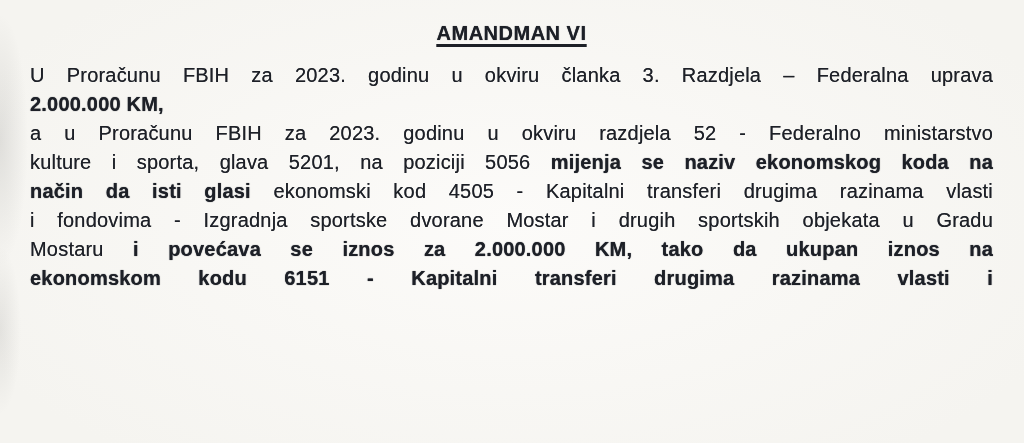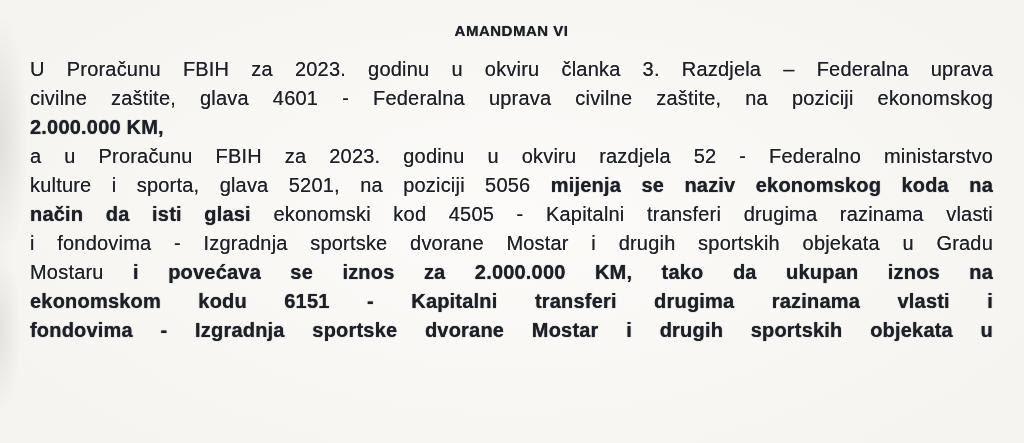--- a/index.html
+++ b/index.html
@@ -21,23 +21,24 @@
     padding: 16px 31px 0 30px;
     background:
       radial-gradient(ellipse 40px 180px at 0px 140px, rgba(120,120,118,0.18), rgba(0,0,0,0) 70%),
       radial-gradient(ellipse 30px 120px at 0px 330px, rgba(120,120,118,0.15), rgba(0,0,0,0) 70%),
       radial-gradient(ellipse 600px 300px at 50% 50%, #fcfbf9, #f5f4f0);
     color: #1d2027;
   }
   .title {
     margin: 6px 0 16px 0;
     text-align: center;
-    font-size: 15px;
+    font-size: 20px;
     font-weight: 700;
     letter-spacing: 0.5px;
+    text-decoration: underline;
     text-decoration-thickness: 2.5px;
     text-underline-offset: 4px;
     text-shadow: 0 0 0.7px rgba(25,28,38,0.9);
   }
   .doc-body {
     font-size: 20px;
     line-height: 29px;
     letter-spacing: 0.2px;
     text-shadow: 0 0 0.6px rgba(25,28,38,0.75);
   }
@@ -57,23 +58,21 @@
     text-shadow: 0 0 0.9px rgba(25,28,38,0.95);
   }
 </style>
 </head>
 <body>
 
 <div class="page">
   <h1 class="title">AMANDMAN VI</h1>
   <div class="doc-body">
       <div class="line just"><span>U Proračunu FBIH za 2023. godinu u okviru članka 3. Razdjela – Federalna uprava</span></div>
-      <div class="line just"><span>civilne zaštite, glava 4601 - Federalna uprava civilne zaštite, na poziciji ekonomskog</span></div>
       <div class="line left"><span class="b">2.000.000 KM,</span></div>
       <div class="line just"><span>a u Proračunu FBIH za 2023. godinu u okviru razdjela 52 - Federalno ministarstvo</span></div>
       <div class="line just"><span>kulture i sporta, glava 5201, na poziciji 5056 </span><span class="b">mijenja se naziv ekonomskog koda na</span></div>
       <div class="line just"><span class="b">način da isti glasi </span><span>ekonomski kod 4505 - Kapitalni transferi drugima razinama vlasti</span></div>
       <div class="line just"><span>i fondovima - Izgradnja sportske dvorane Mostar i drugih sportskih objekata u Gradu</span></div>
       <div class="line just"><span>Mostaru </span><span class="b">i povećava se iznos za 2.000.000 KM, tako da ukupan iznos na</span></div>
       <div class="line just"><span class="b">ekonomskom kodu 6151 - Kapitalni transferi drugima razinama vlasti i</span></div>
-      <div class="line just"><span class="b">fondovima - Izgradnja sportske dvorane Mostar i drugih sportskih objekata u</span></div>
     </div>
 </div>
 
 </body></html>

